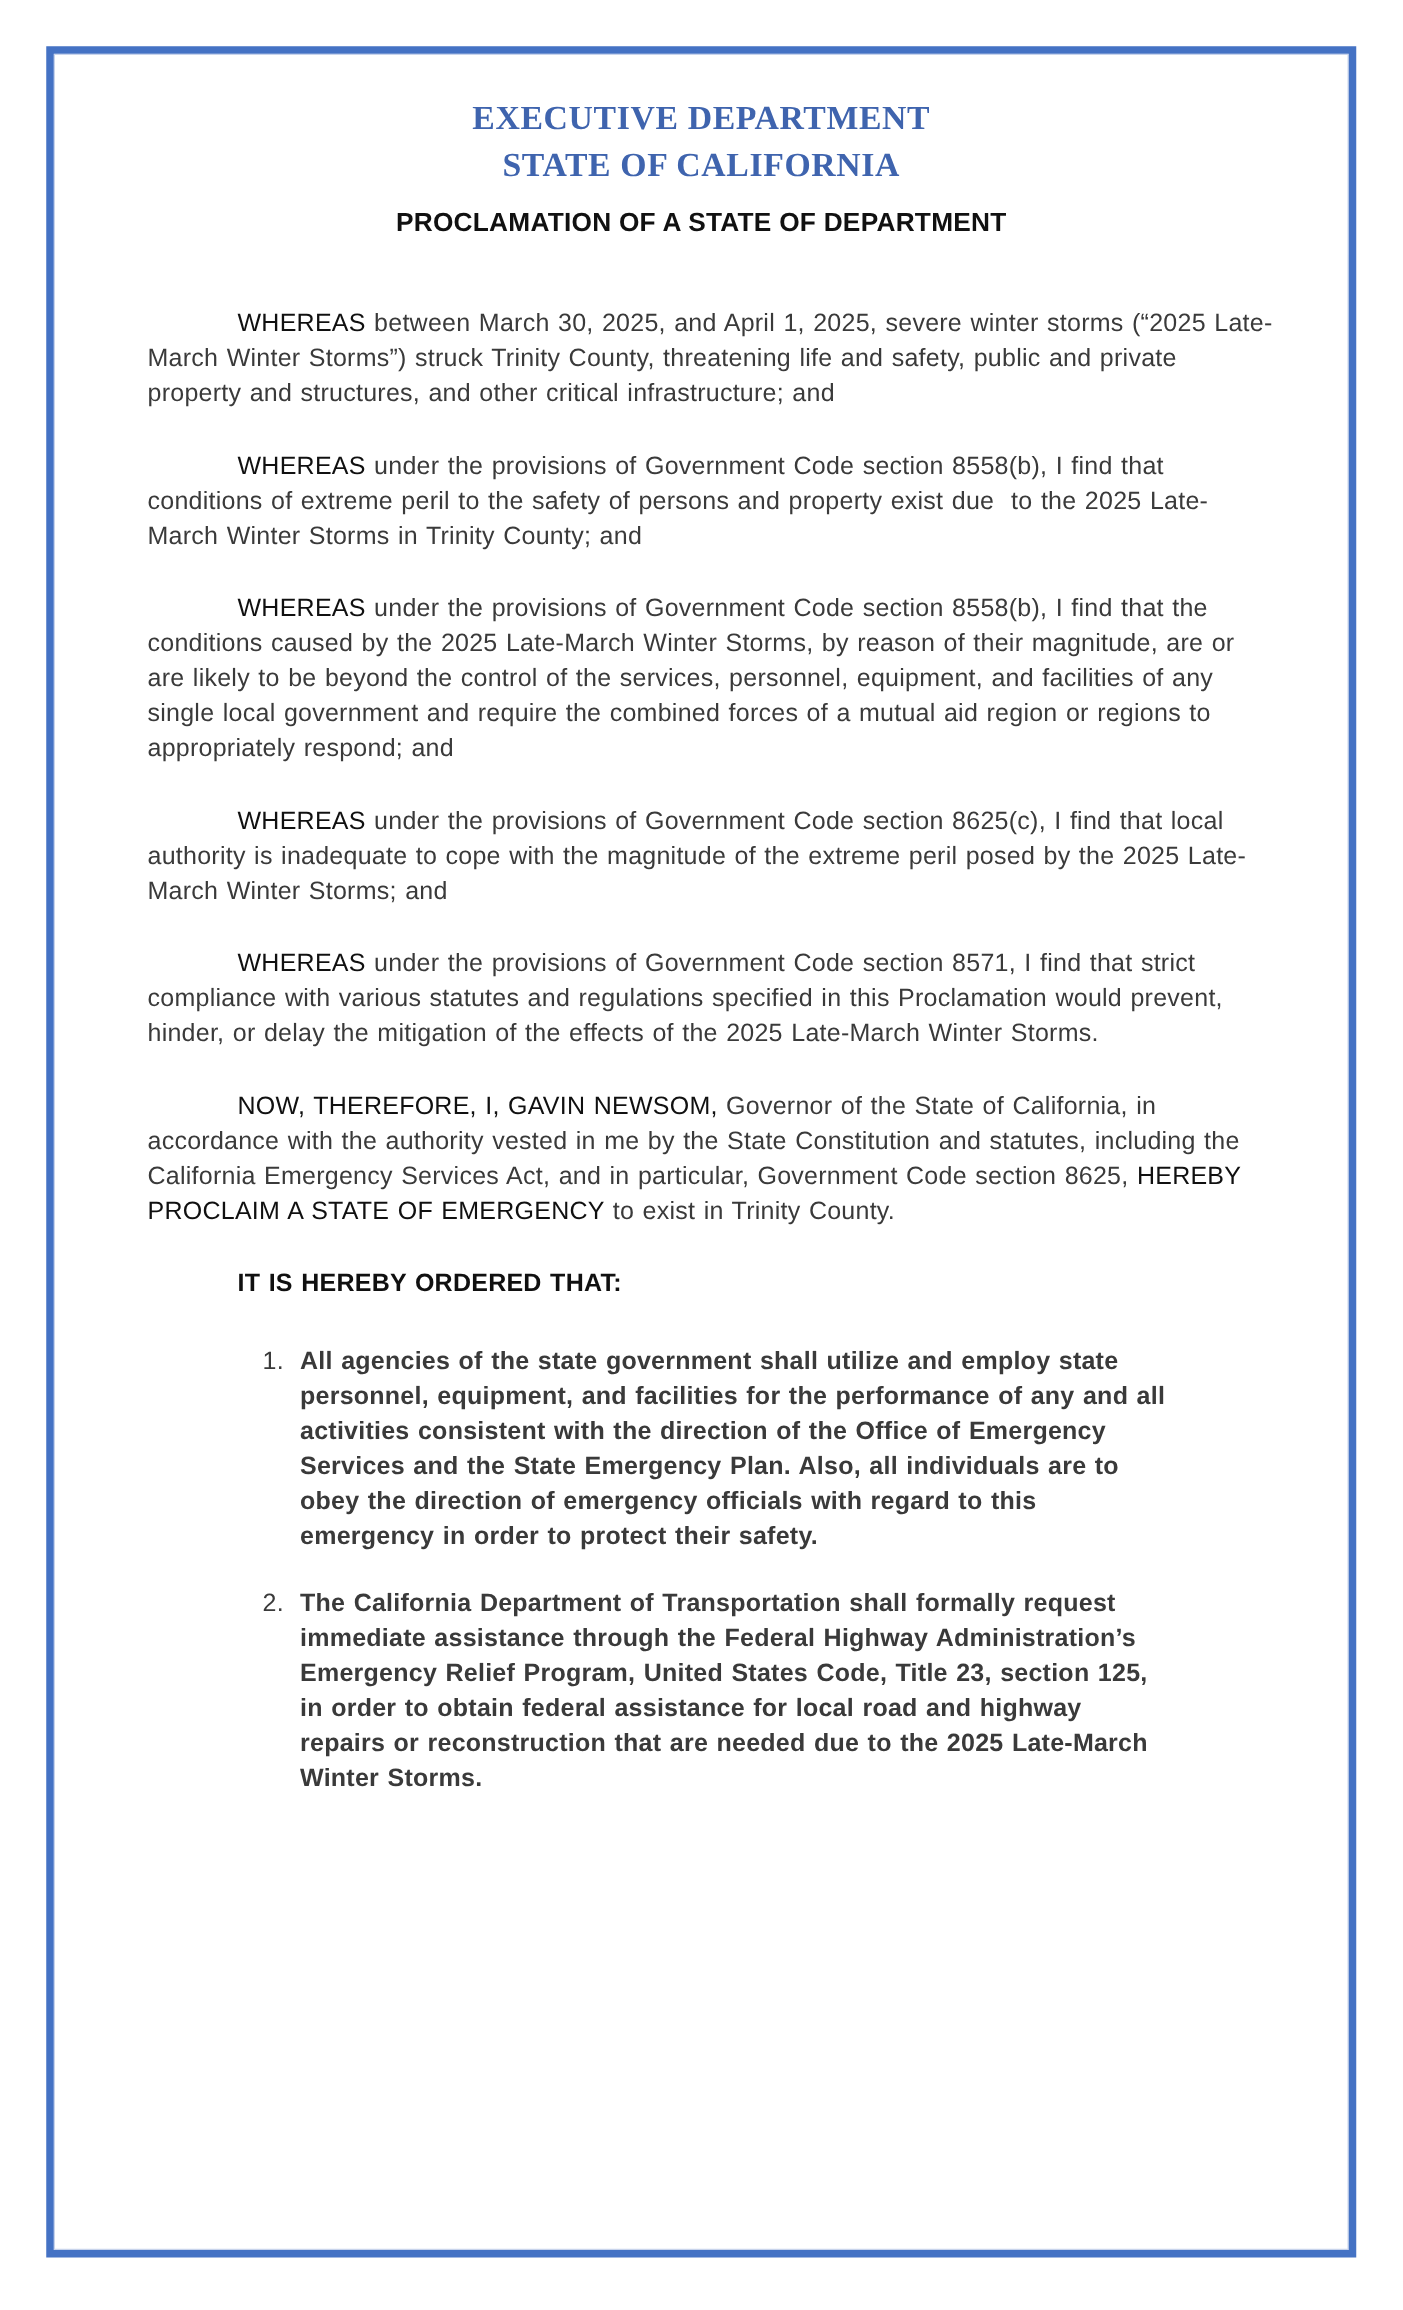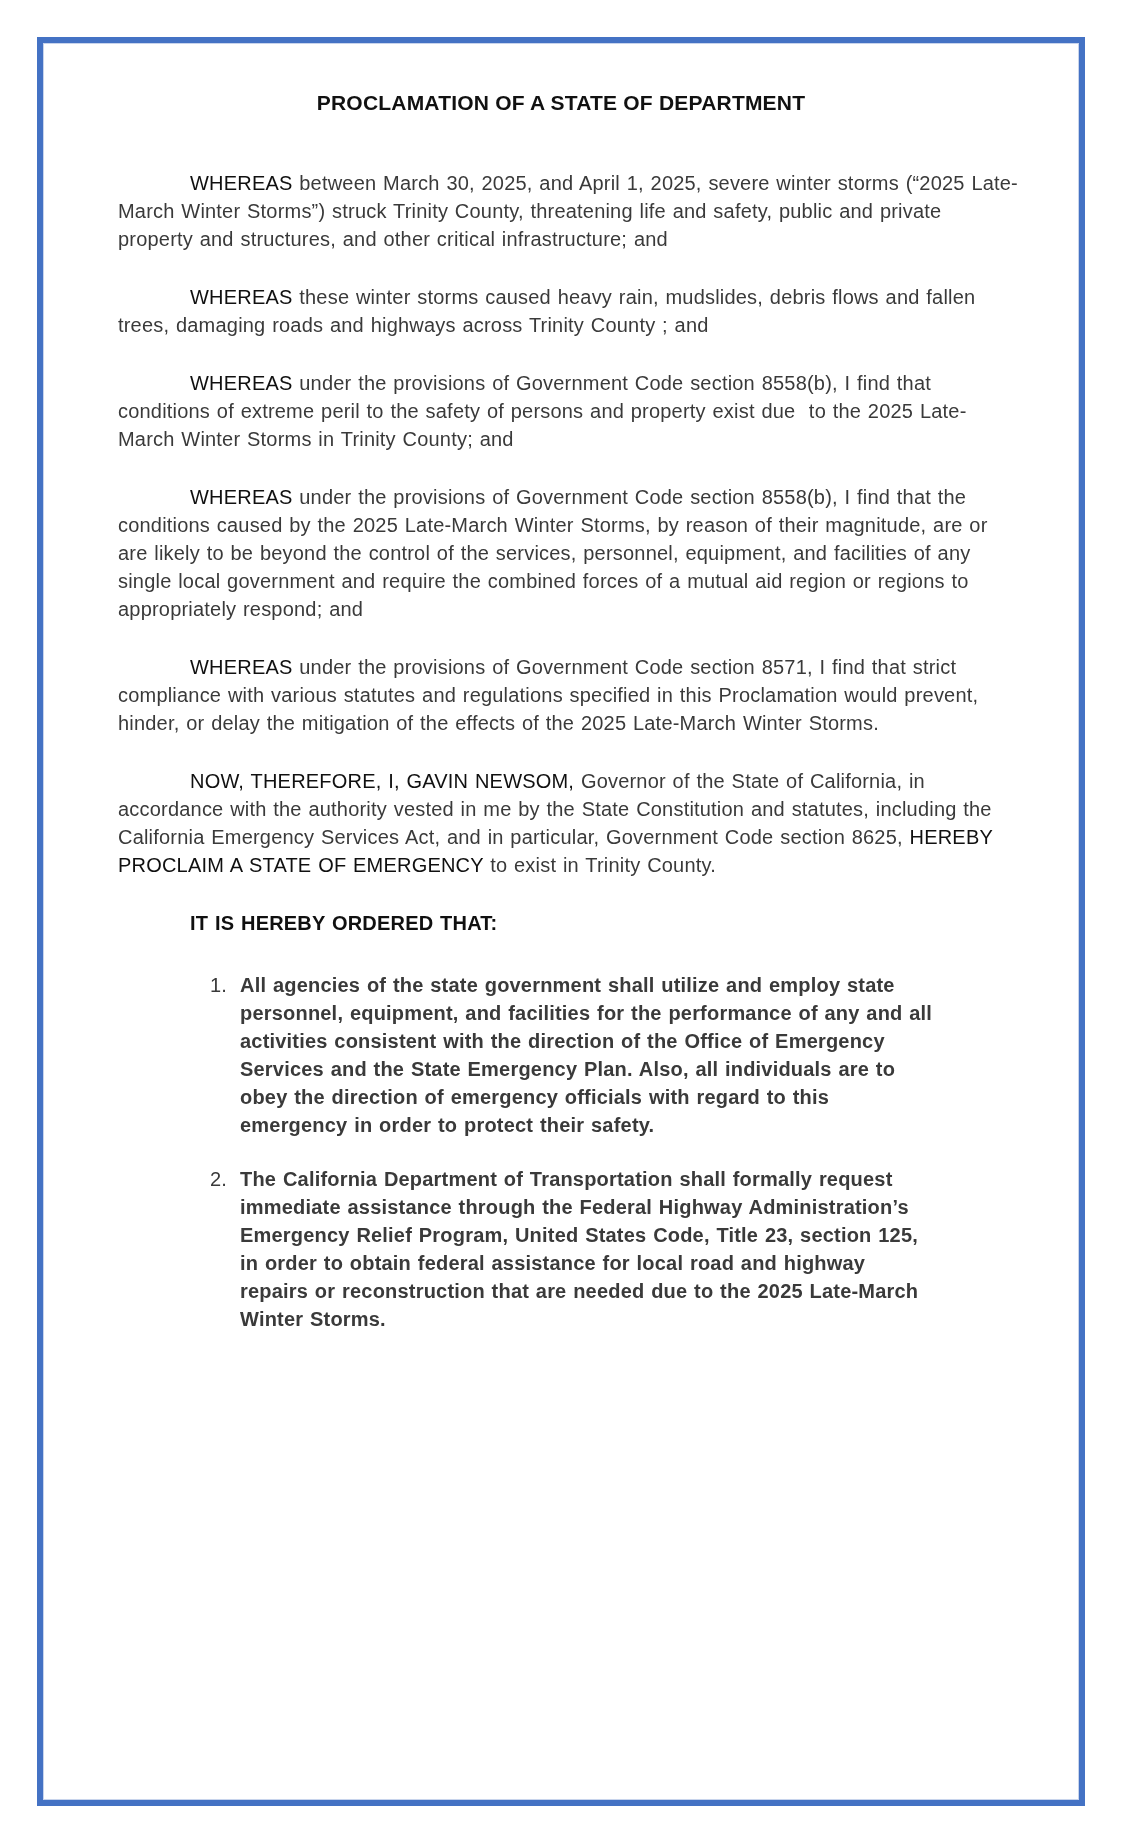--- a/index.html
+++ b/index.html
@@ -69,33 +69,37 @@
   .item-text { flex: 1 1 auto; max-width: 700px; font-weight: bold; }
 </style>
 </head>
 <body>
 
 <div class="page">
   <div class="border-frame"></div>
 
   <div class="content">
 
+    <div class="doc-header">
+      <div>EXECUTIVE DEPARTMENT</div>
+      <div>STATE OF CALIFORNIA</div>
+    </div>
 
     <div class="doc-title">PROCLAMATION OF A STATE OF DEPARTMENT</div>
 
     <div class="body-text">
 
       <p class="para"><span class="b">WHEREAS</span><span> between March 30, 2025, and April 1, 2025, severe winter storms (“2025 Late-March Winter Storms”) struck Trinity County, threatening life and safety, public and private property and structures, and other critical infrastructure; and</span></p>
 
-      <p class="para"><span class="b">WHEREAS</span><span> these winter storms caused heavy rain, mudslides, debris flows and fallen trees, damaging roads and highways across Trinity County ; and</span></p>
 
       <p class="para"><span class="b">WHEREAS</span><span> under the provisions of Government Code section 8558(b), I find that conditions of extreme peril to the safety of persons and property exist due&nbsp; to the 2025 Late-March Winter Storms in Trinity County; and</span></p>
 
       <p class="para"><span class="b">WHEREAS</span><span> under the provisions of Government Code section 8558(b), I find that the conditions caused by the 2025 Late-March Winter Storms, by reason of their magnitude, are or are likely to be beyond the control of the services, personnel, equipment, and facilities of any single local government and require the combined forces of a mutual aid region or regions to appropriately respond; and</span></p>
 
+      <p class="para"><span class="b">WHEREAS</span><span> under the provisions of Government Code section 8625(c), I find that local authority is inadequate to cope with the magnitude of the extreme peril posed by the 2025 Late-March Winter Storms; and</span></p>
 
       <p class="para"><span class="b">WHEREAS</span><span> under the provisions of Government Code section 8571, I find that strict compliance with various statutes and regulations specified in this Proclamation would prevent, hinder, or delay the mitigation of the effects of the 2025 Late-March Winter Storms.</span></p>
 
       <p class="para"><span class="b">NOW, THEREFORE, I, GAVIN NEWSOM,</span><span> Governor of the State of California, in accordance with the authority vested in me by the State Constitution and statutes, including the California Emergency Services Act, and in particular, Government Code section 8625, </span><span class="b">HEREBY PROCLAIM A STATE OF EMERGENCY</span><span> to exist in Trinity County.</span></p>
 
       <p class="ordered-heading">IT IS HEREBY ORDERED THAT:</p>
 
       <div class="list">
 
         <div class="list-item">

